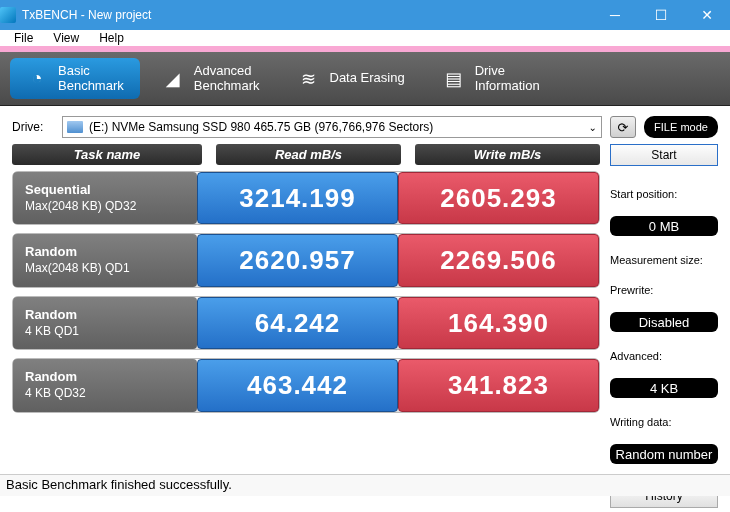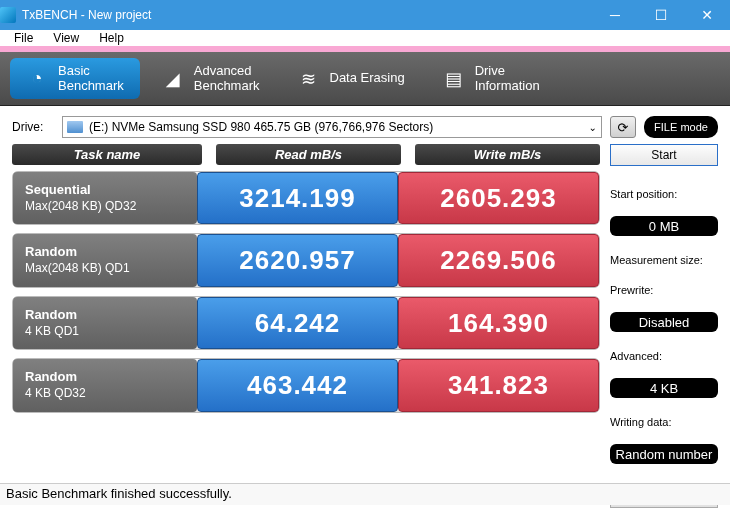--- a/index.html
+++ b/index.html
@@ -40,21 +40,21 @@
 .val { flex: 1; border-radius: 4px; display: flex; align-items: center; justify-content: center; font-size: 26px; font-weight: bold; color: #fff; font-family: "Arial Black", sans-serif; letter-spacing: 1px; }
 .val.read { background: linear-gradient(#4a9eea,#2470c8); border: 1px solid #1a5090; }
 .val.write { background: linear-gradient(#ea5a6a,#c83848); border: 1px solid #a02838; }
 
 .side { width: 108px; display: flex; flex-direction: column; gap: 16px; }
 .side .start { height: 22px; background: linear-gradient(#fdfdfd,#e8e8e8); border: 1px solid #2a6fc8; display: flex; align-items: center; justify-content: center; font-size: 12px; margin-bottom: 4px; }
 .side .lbl { font-size: 11px; color: #000; margin-top: 2px; }
 .side .blk { height: 20px; background: #000; color: #fff; font-size: 13px; display: flex; align-items: center; justify-content: center; border-radius: 6px; }
 .side .btn { height: 24px; background: linear-gradient(#fdfdfd,#e0e0e0); border: 1px solid #aaa; display: flex; align-items: center; justify-content: center; font-size: 12px; margin-top: 4px; }
 
-.status { position: absolute; bottom: 7px; left: 0; right: 0; height: 22px; border-top: 1px solid #ccc; padding: 2px 6px; font-size: 13px; background: #f8f8f8; }
+.status { position: absolute; bottom: 16px; left: 0; right: 0; height: 22px; border-top: 1px solid #ccc; padding: 2px 6px; font-size: 13px; background: #f8f8f8; }
 </style>
 </head>
 <body>
 
 <div class="titlebar">
   <div class="icon"></div>
   <div class="title">TxBENCH - New project</div>
   <div class="btns">
     <div>─</div>
     <div>☐</div>

